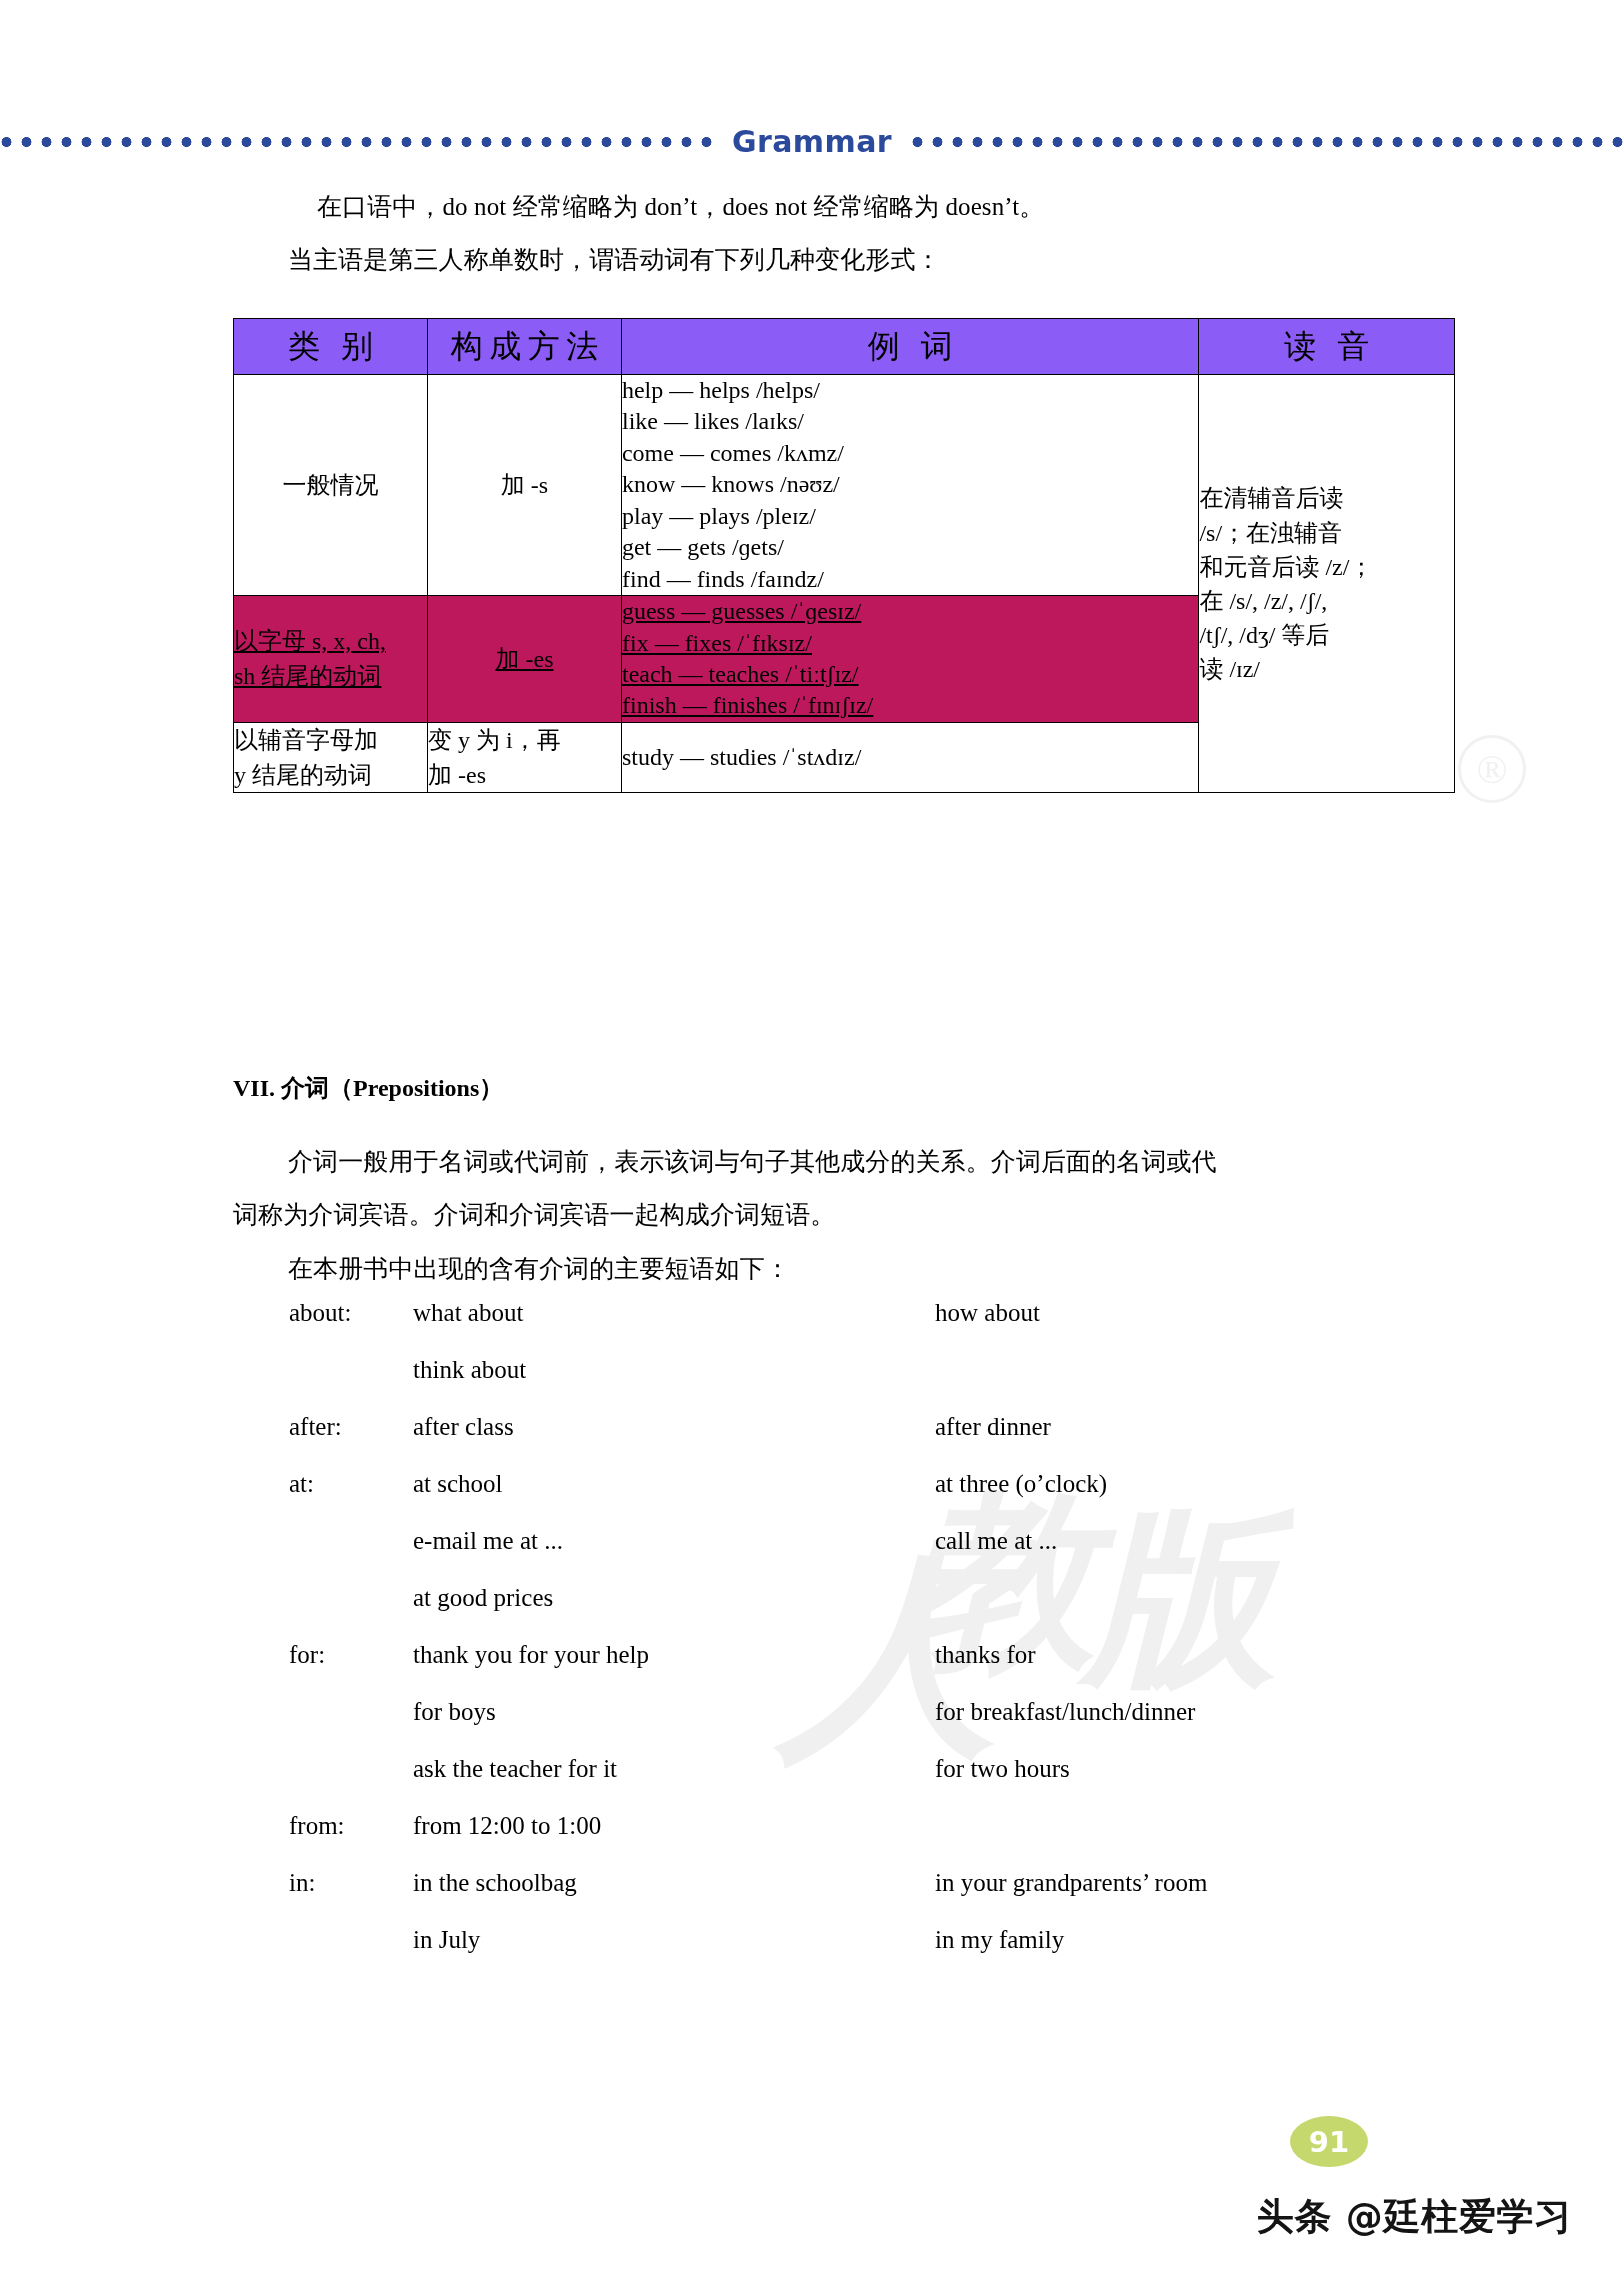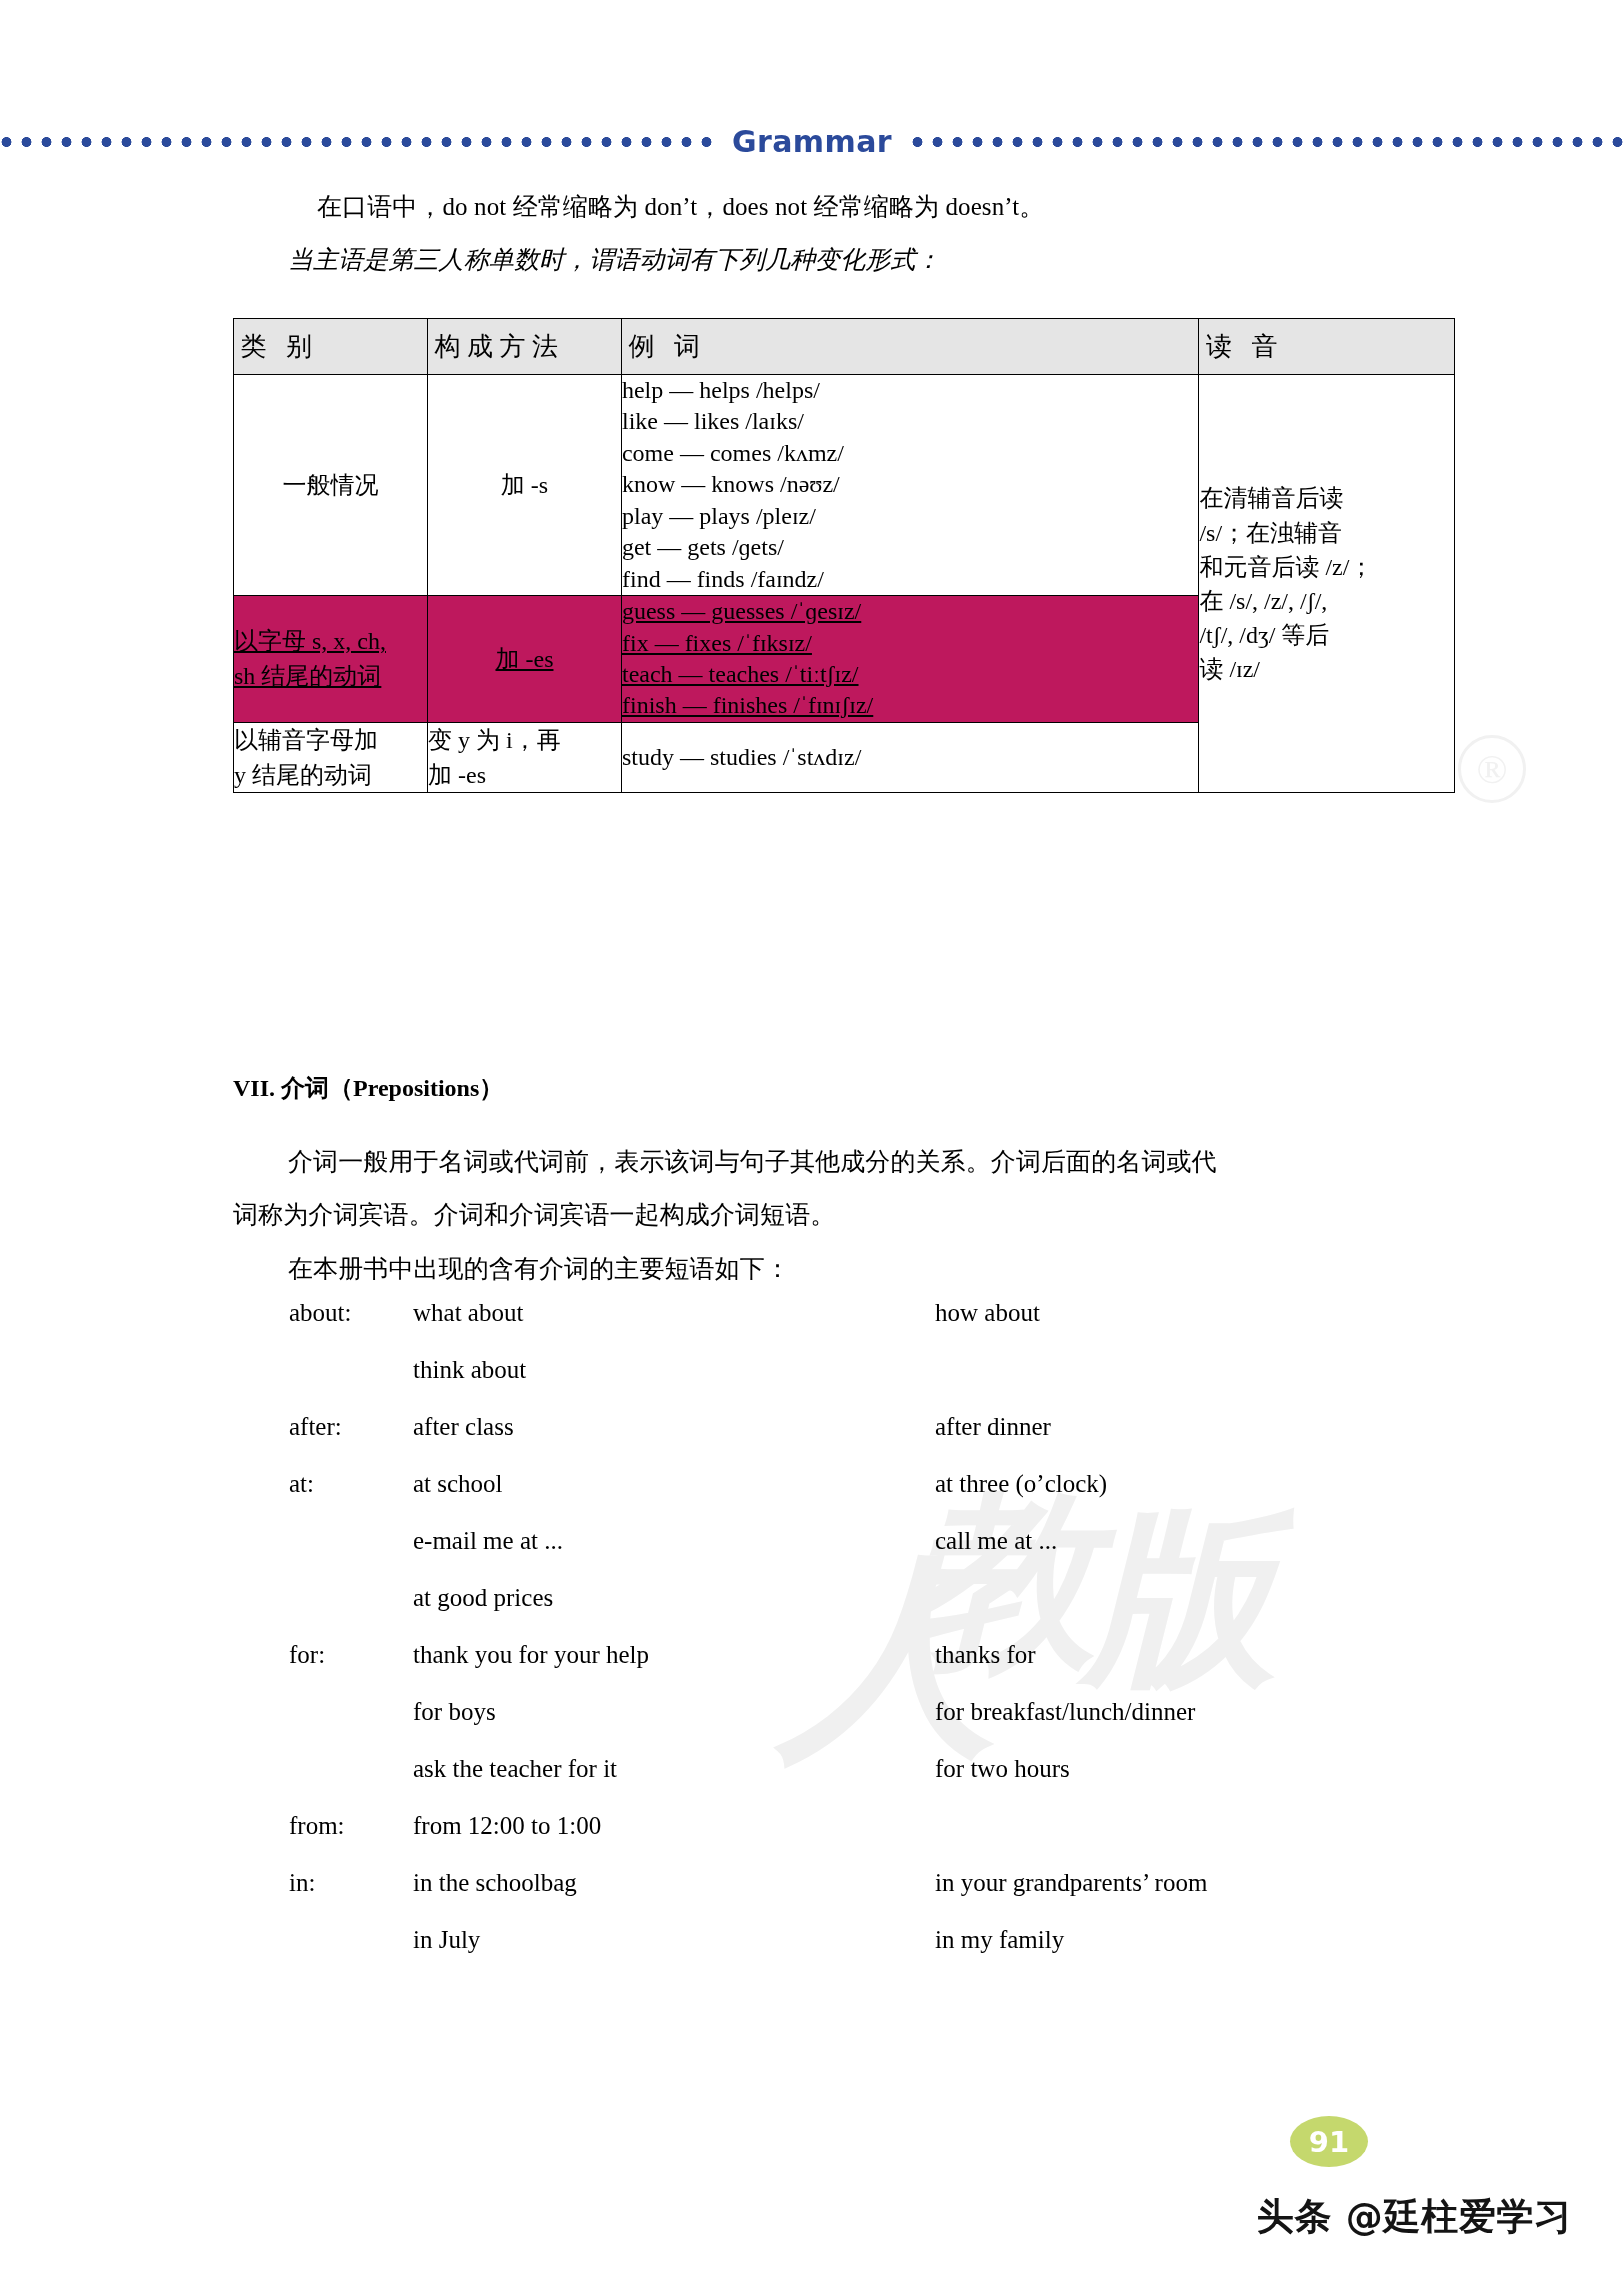--- a/index.html
+++ b/index.html
@@ -65,23 +65,24 @@
     table-layout: fixed;
   }
   .conj-table td, .conj-table th {
     border: 1.4px solid #000000;
     padding: 0;
     vertical-align: middle;
     font-weight: normal;
     font-size: 24px;
   }
   .conj-table thead td {
-    background: #e5e5e5;
+    background: #8b5cf6;
     height: 55px;
-    font-size: 26px;
+    text-align: center;
+    font-size: 32px;
     letter-spacing: 6.5px;
     text-indent: 6.5px;
   }
   .col-cat  { width: 170px; }
   .col-rule { width: 170px; }
   .col-ex   { width: 506px; }
   .col-pron { width: 224px; }
 
   .cell-pad { padding: 10px 16px; }
   .cell-center { text-align: center; }
@@ -191,21 +192,21 @@
 </head>
 <body>
 
 <div class="page-header">
   <div class="dot-rule left"></div>
   <div class="header-title">Grammar</div>
   <div class="dot-rule right"></div>
 </div>
 
 <div class="body-line" style="left:288px; top:194px;margin-left:29px;">在口语中，do not 经常缩略为 don’t，does not 经常缩略为 doesn’t。</div>
-<div class="body-line" style="left:288px; top:247px;font-style:italic;">当主语是第三人称单数时，谓语动词有下列几种变化形式：</div>
+<div class="body-line" style="left:288px; top:247px;">当主语是第三人称单数时，谓语动词有下列几种变化形式：</div>
 
 <table class="conj-table">
   <colgroup>
     <col class="col-cat">
       <col class="col-rule">
       <col class="col-ex">
       <col class="col-pron">
   </colgroup>
   <thead>
     <tr>

